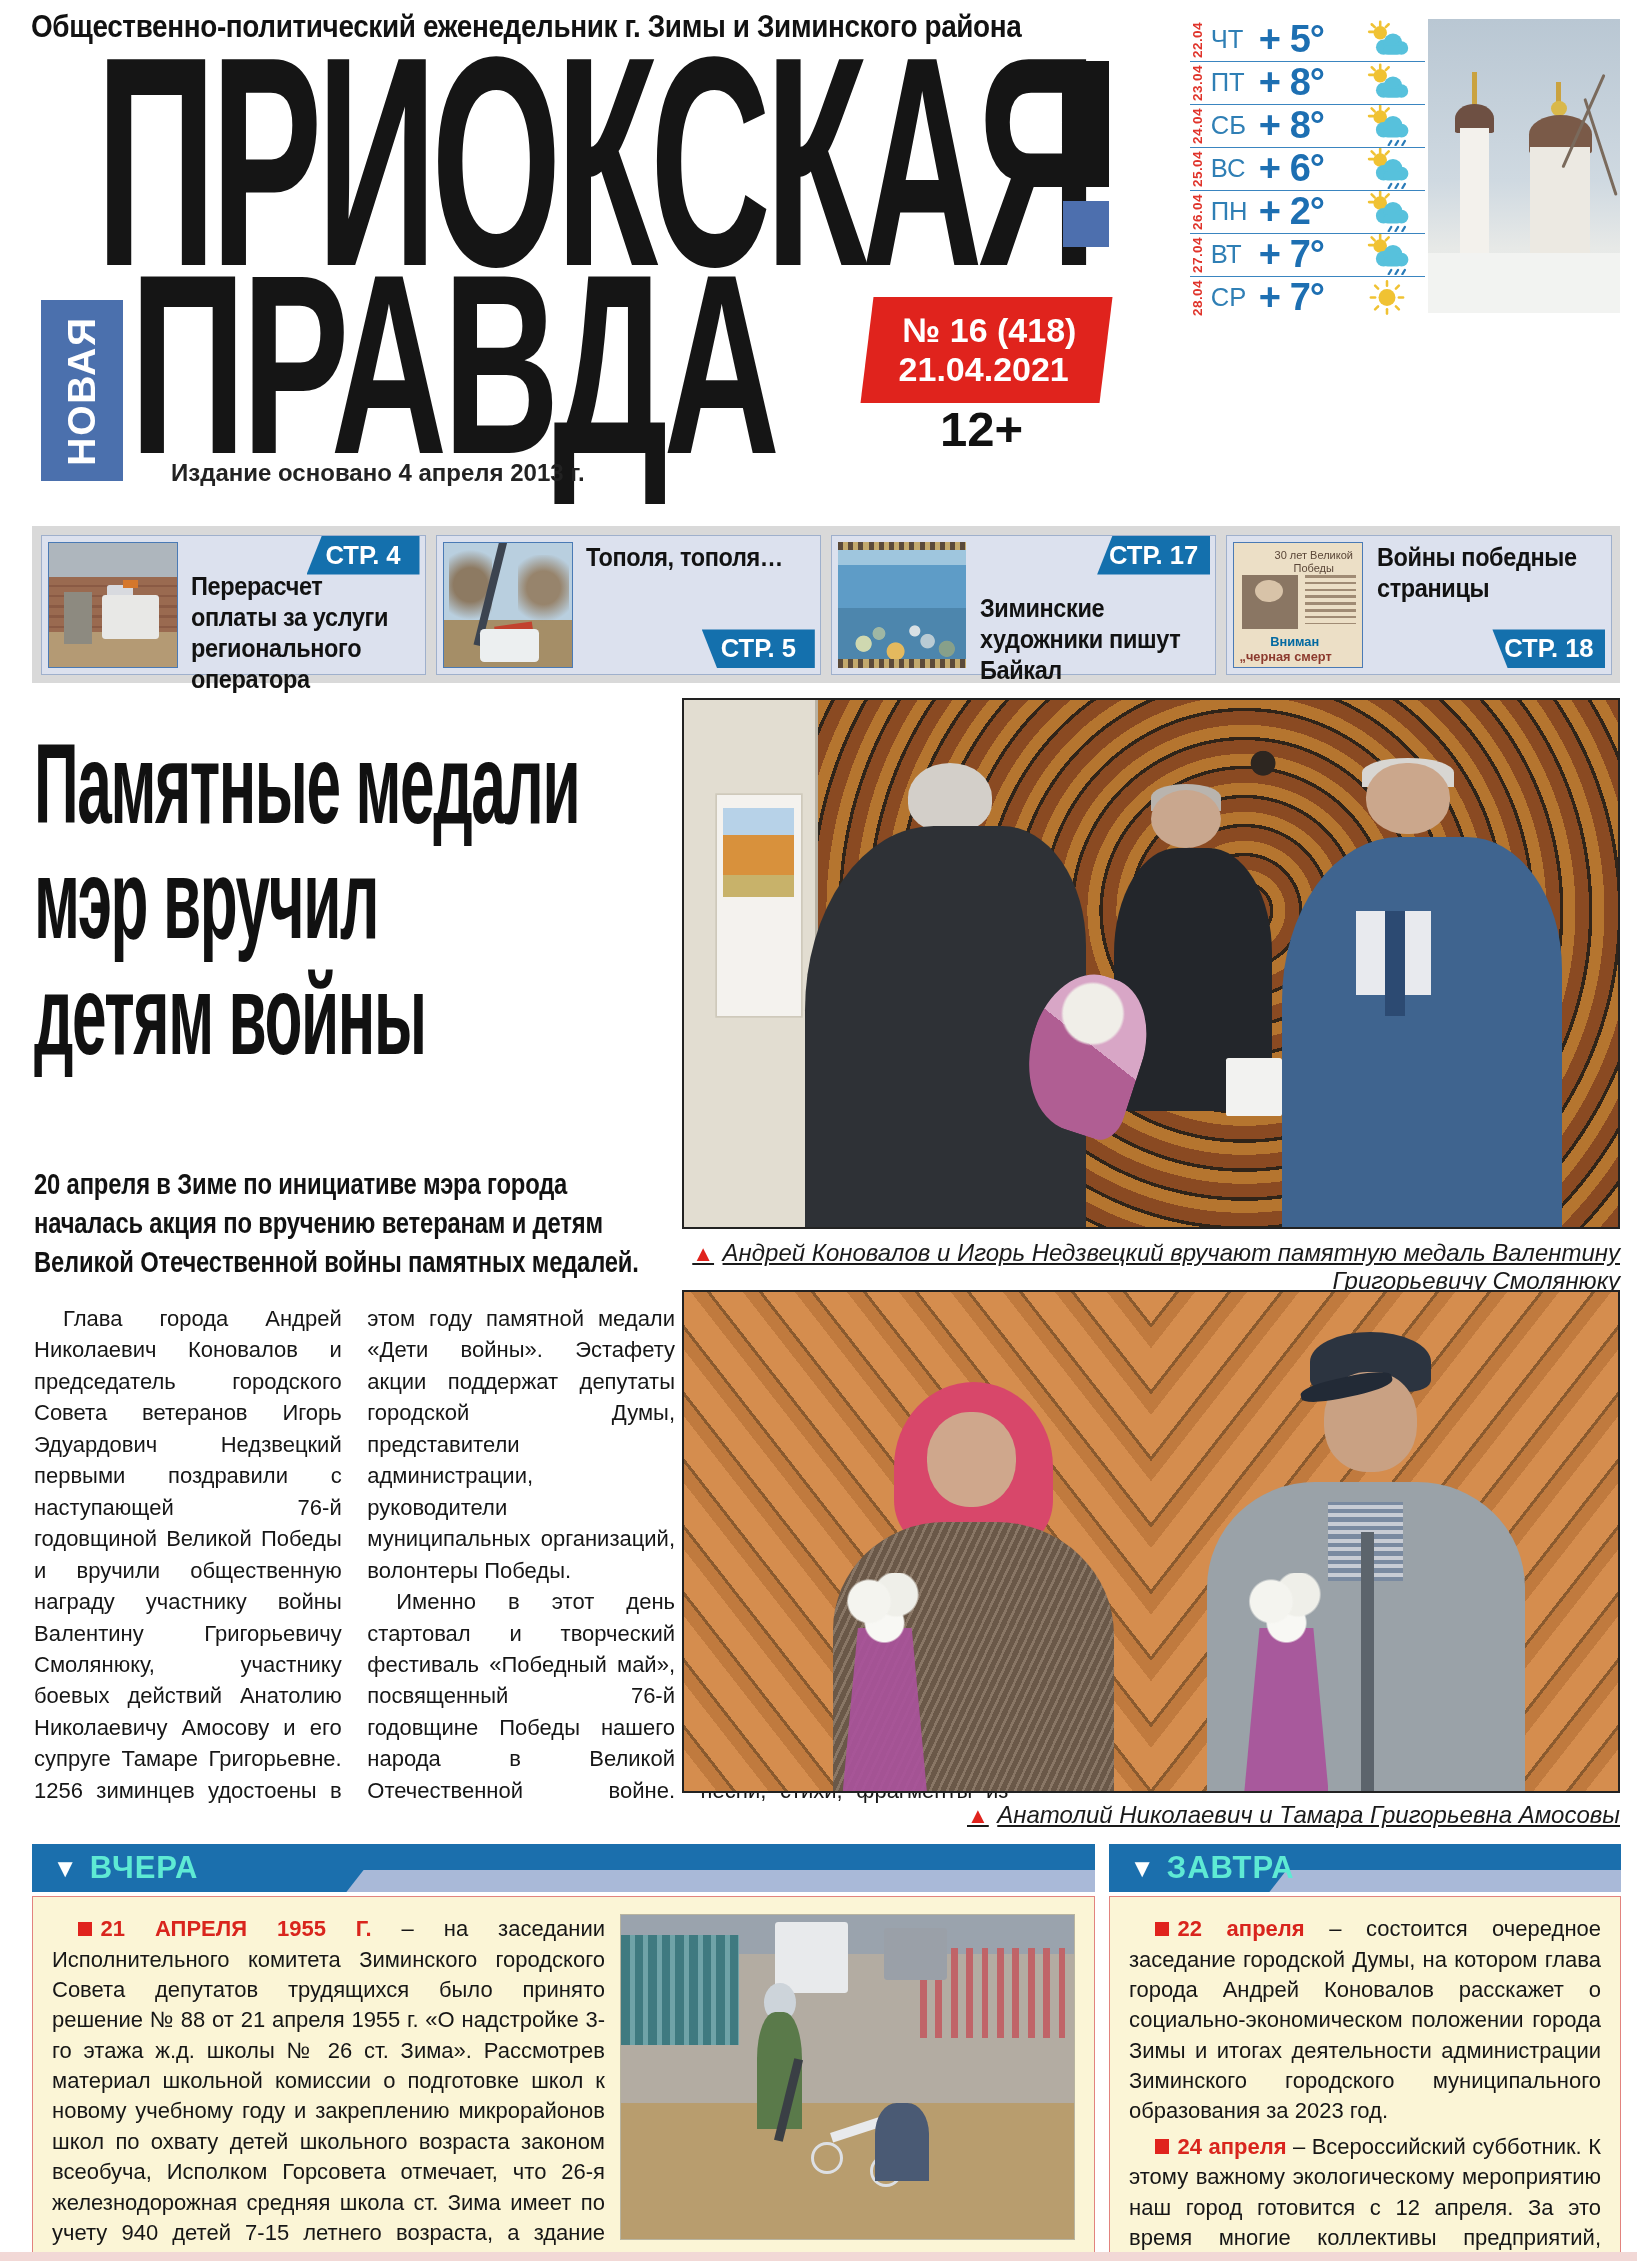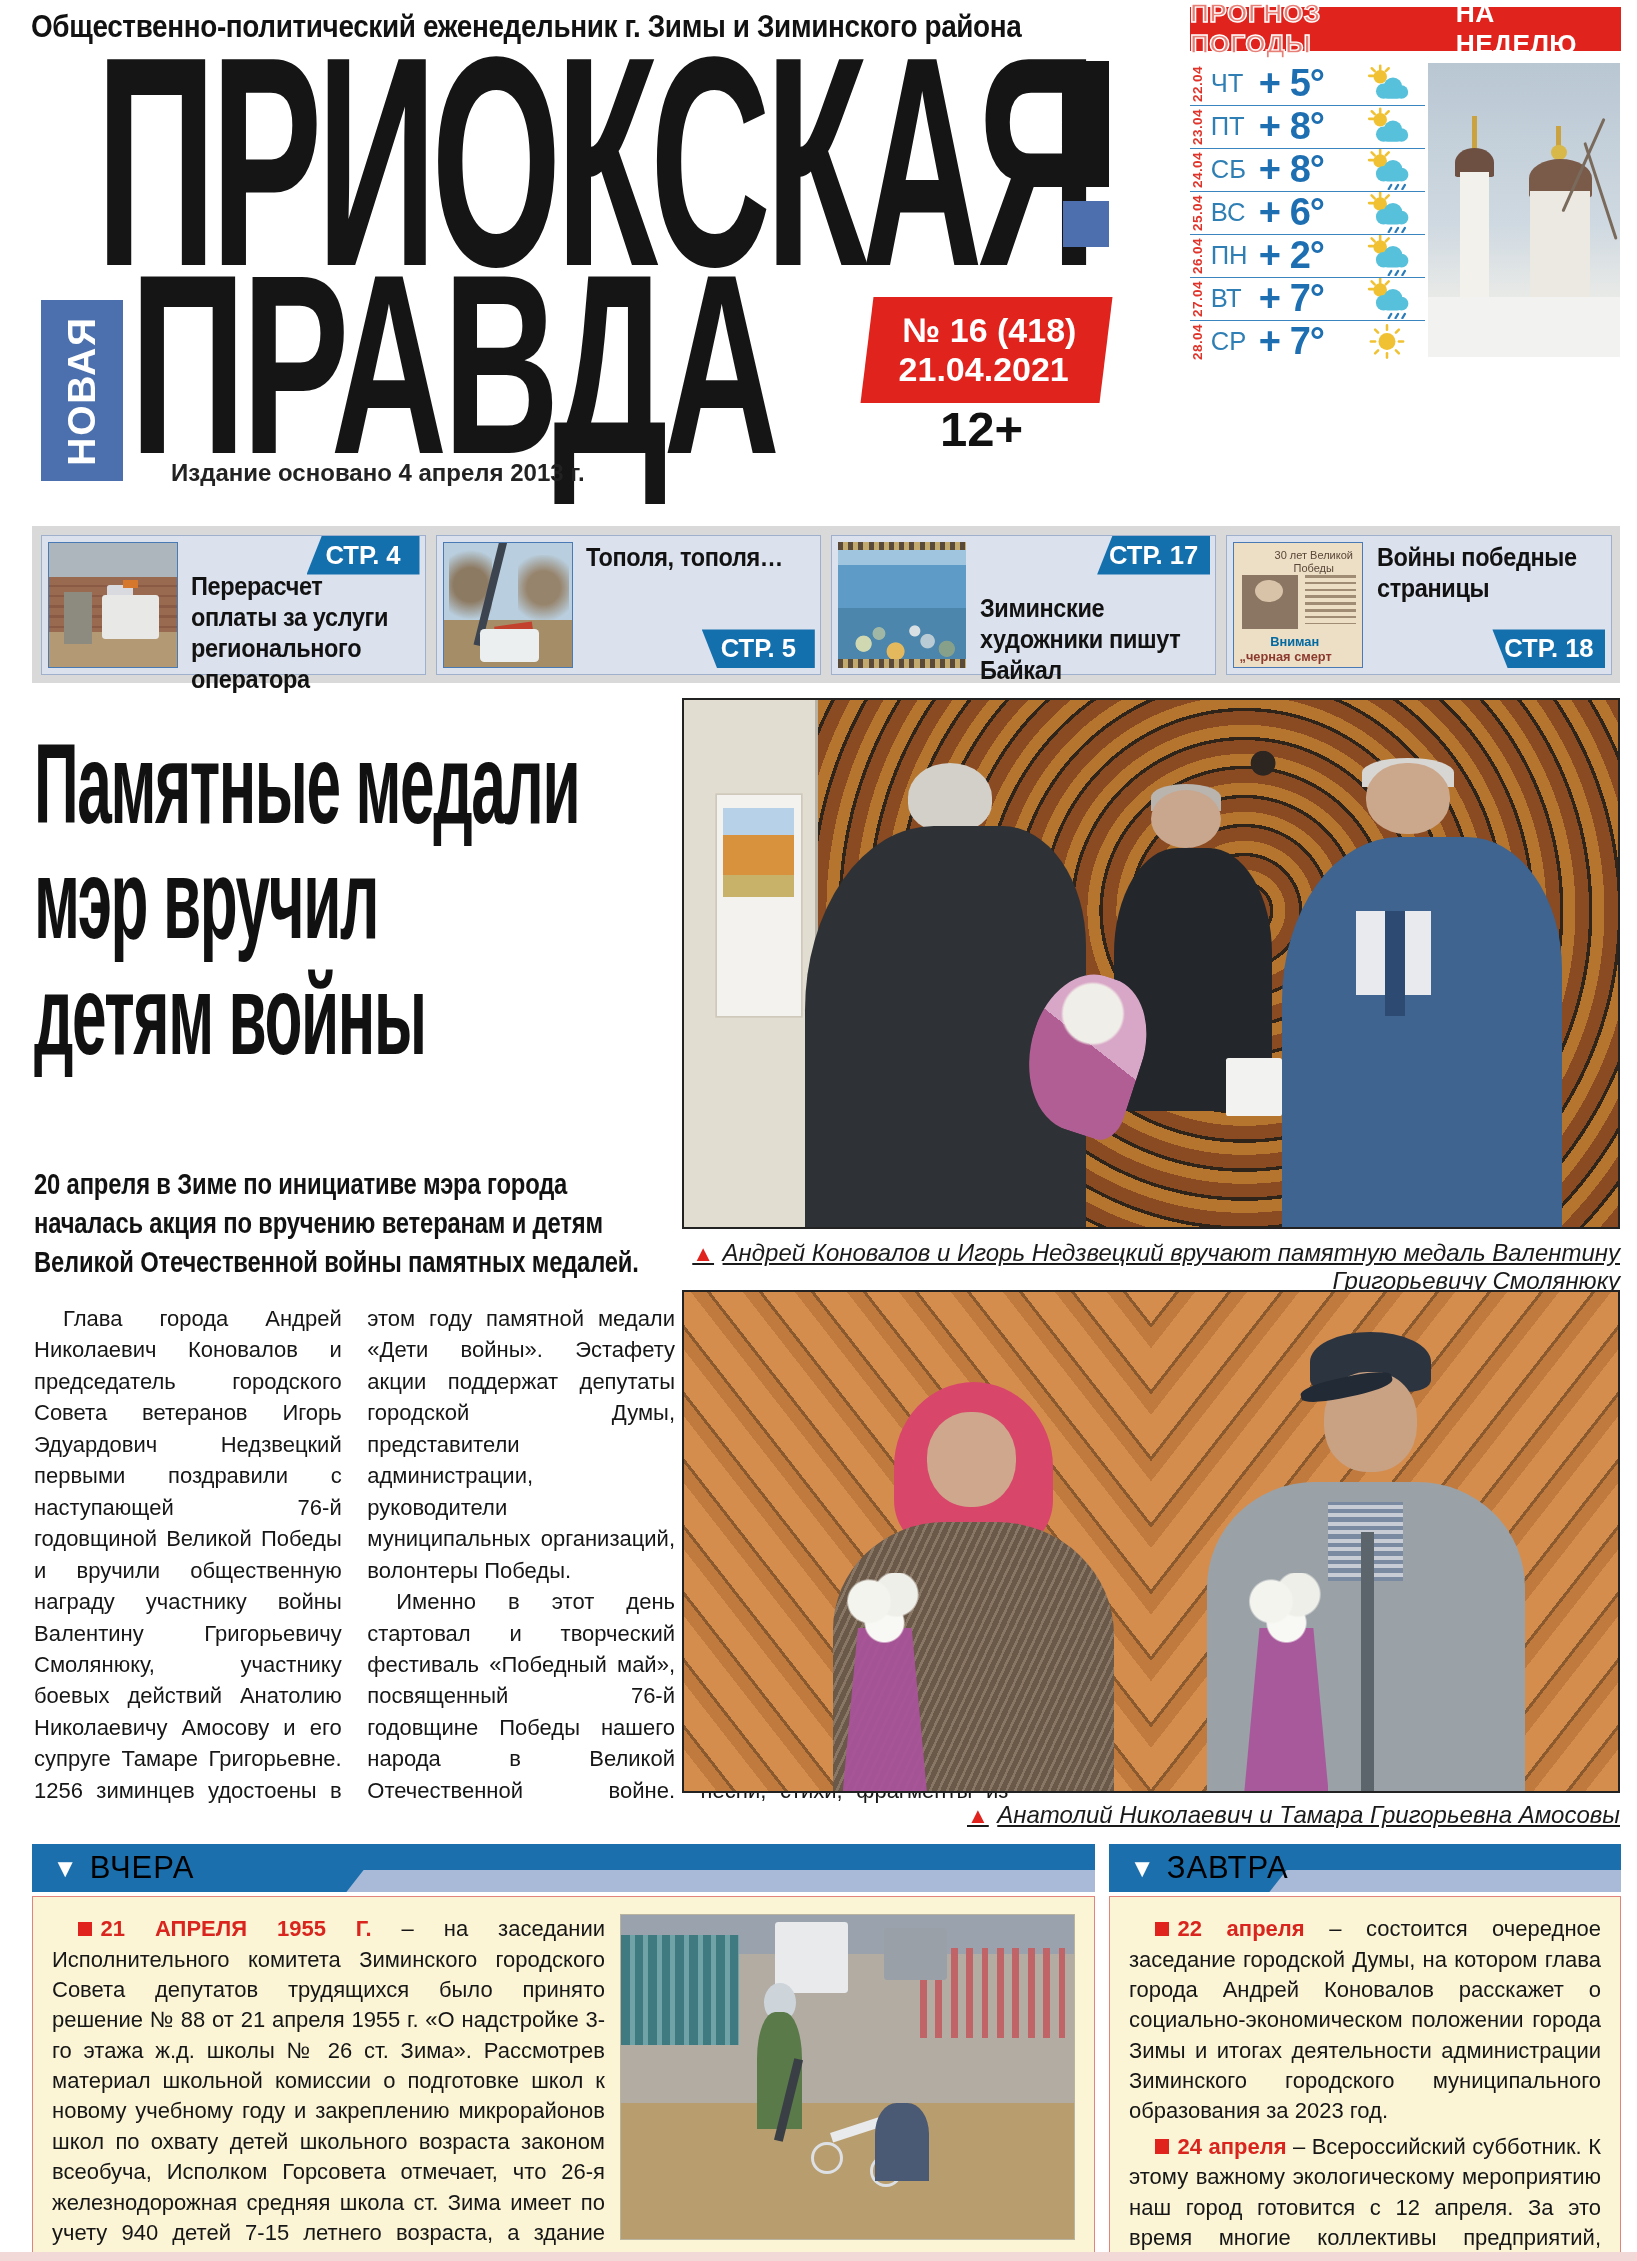--- a/index.html
+++ b/index.html
@@ -168,21 +168,21 @@
   .cap2{top:1801px;}
   .tri-up{color:#e0231d;font-style:normal;font-size:22px;margin-right:8.5px;}
 
   
   .panel{position:absolute;top:1844px;}
   .panel.p-left{left:32px;width:1063px;}
   .panel.p-right{left:1109px;width:512px;}
   .phead{position:relative;height:48px;background:#1b6fad;display:flex;align-items:center;overflow:hidden;}
   .phead .stripe{position:absolute;right:-25.6px;bottom:0;height:22px;width:72%;background:#a9b9d8;transform:skewX(-38deg);}
   .phead .tri{color:#fff;font-size:25.6px;margin:0 12px 0 20.5px;z-index:1;}
-  .phead .ptitle{color:#000000;font-weight:400;font-size:31px;letter-spacing:0.9px;z-index:1;}
+  .phead .ptitle{color:#5eead4;font-weight:700;font-size:31px;letter-spacing:0.9px;z-index:1;}
   .pbody{margin-top:4.3px;background:#fbf5d6;border:1.7px solid #e2837e;box-sizing:border-box;
          padding:17px 19px;font-size:22px;line-height:1.38;text-align:justify;color:#161616;}
   .p-left .pbody{display:flex;gap:15.4px;height:362px;}
   .p-right .pbody{height:362px;}
   .ytext{width:553px;flex:0 0 553px;display:flex;flex-direction:column;}
   .redlead{color:#d9251d;font-weight:900;}
   .tpar{margin:0 0 5.1px 0;text-indent:25.6px;}
   .kids{flex:1;border:1.7px solid #b8b4a0;position:relative;overflow:hidden;
      background:linear-gradient(180deg,#9aa3ad 0 12%,#b3aca2 12% 58%,#b89d6e 58% 100%);}
   .k-fence{position:absolute;left:0;top:6%;width:26%;height:34%;
@@ -218,24 +218,20 @@
     <span>НОВАЯ</span>
   </div>
   <div class="issue-box">
     <div>№ 16 (418)</div>
     <div>21.04.2021</div>
   </div>
   <div class="age">12+</div>
   <div class="founded">Издание основано 4 апреля 2013 г.</div>
 
   <div class="weather">
-    <div class="wbanner">
-      <span class="wb-outline">ПРОГНОЗ ПОГОДЫ</span>
-      <span class="wb-solid">НА НЕДЕЛЮ</span>
-    </div>
     <div class="wbody">
       <div class="wrows">
 
         <div class="wrow">
           <span class="wdate">22.04</span>
           <span class="wday">ЧТ</span>
           <span class="wtemp">+ 5°</span>
           <span class="wicon">
             <svg width="48" height="39" viewBox="0 0 56 46">
                 <g stroke="#f0c233" stroke-width="3" stroke-linecap="round">

